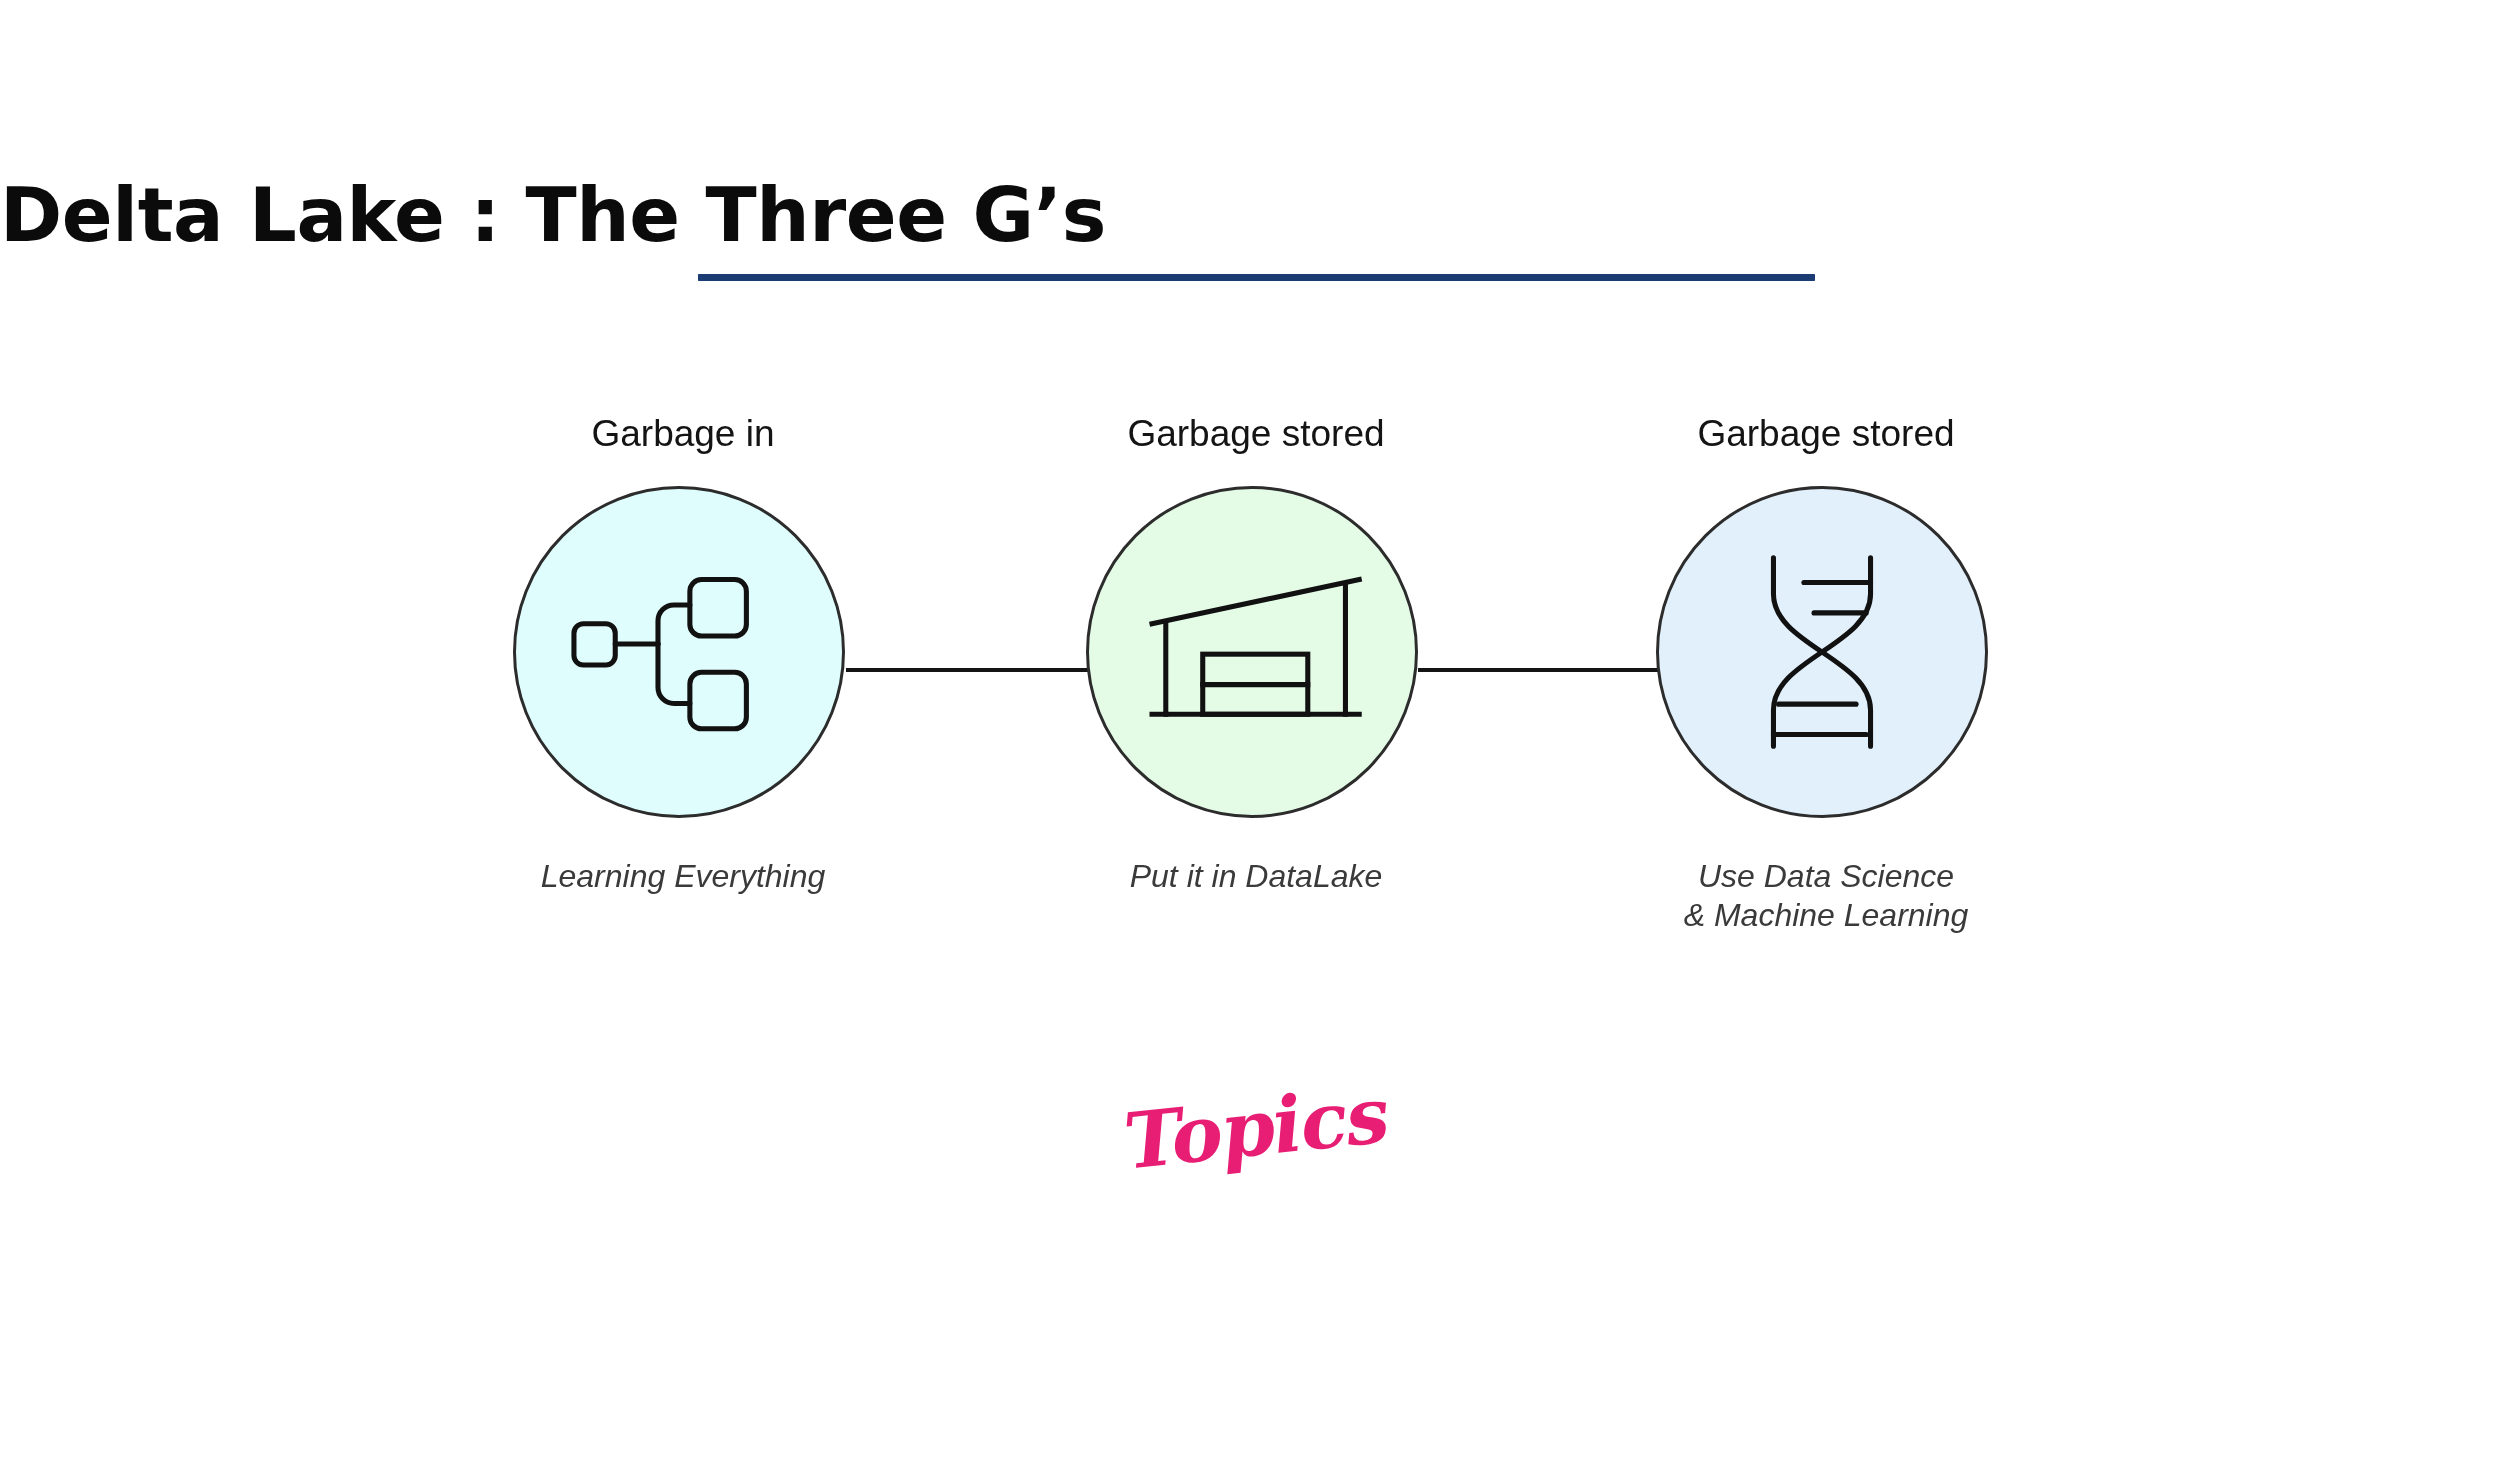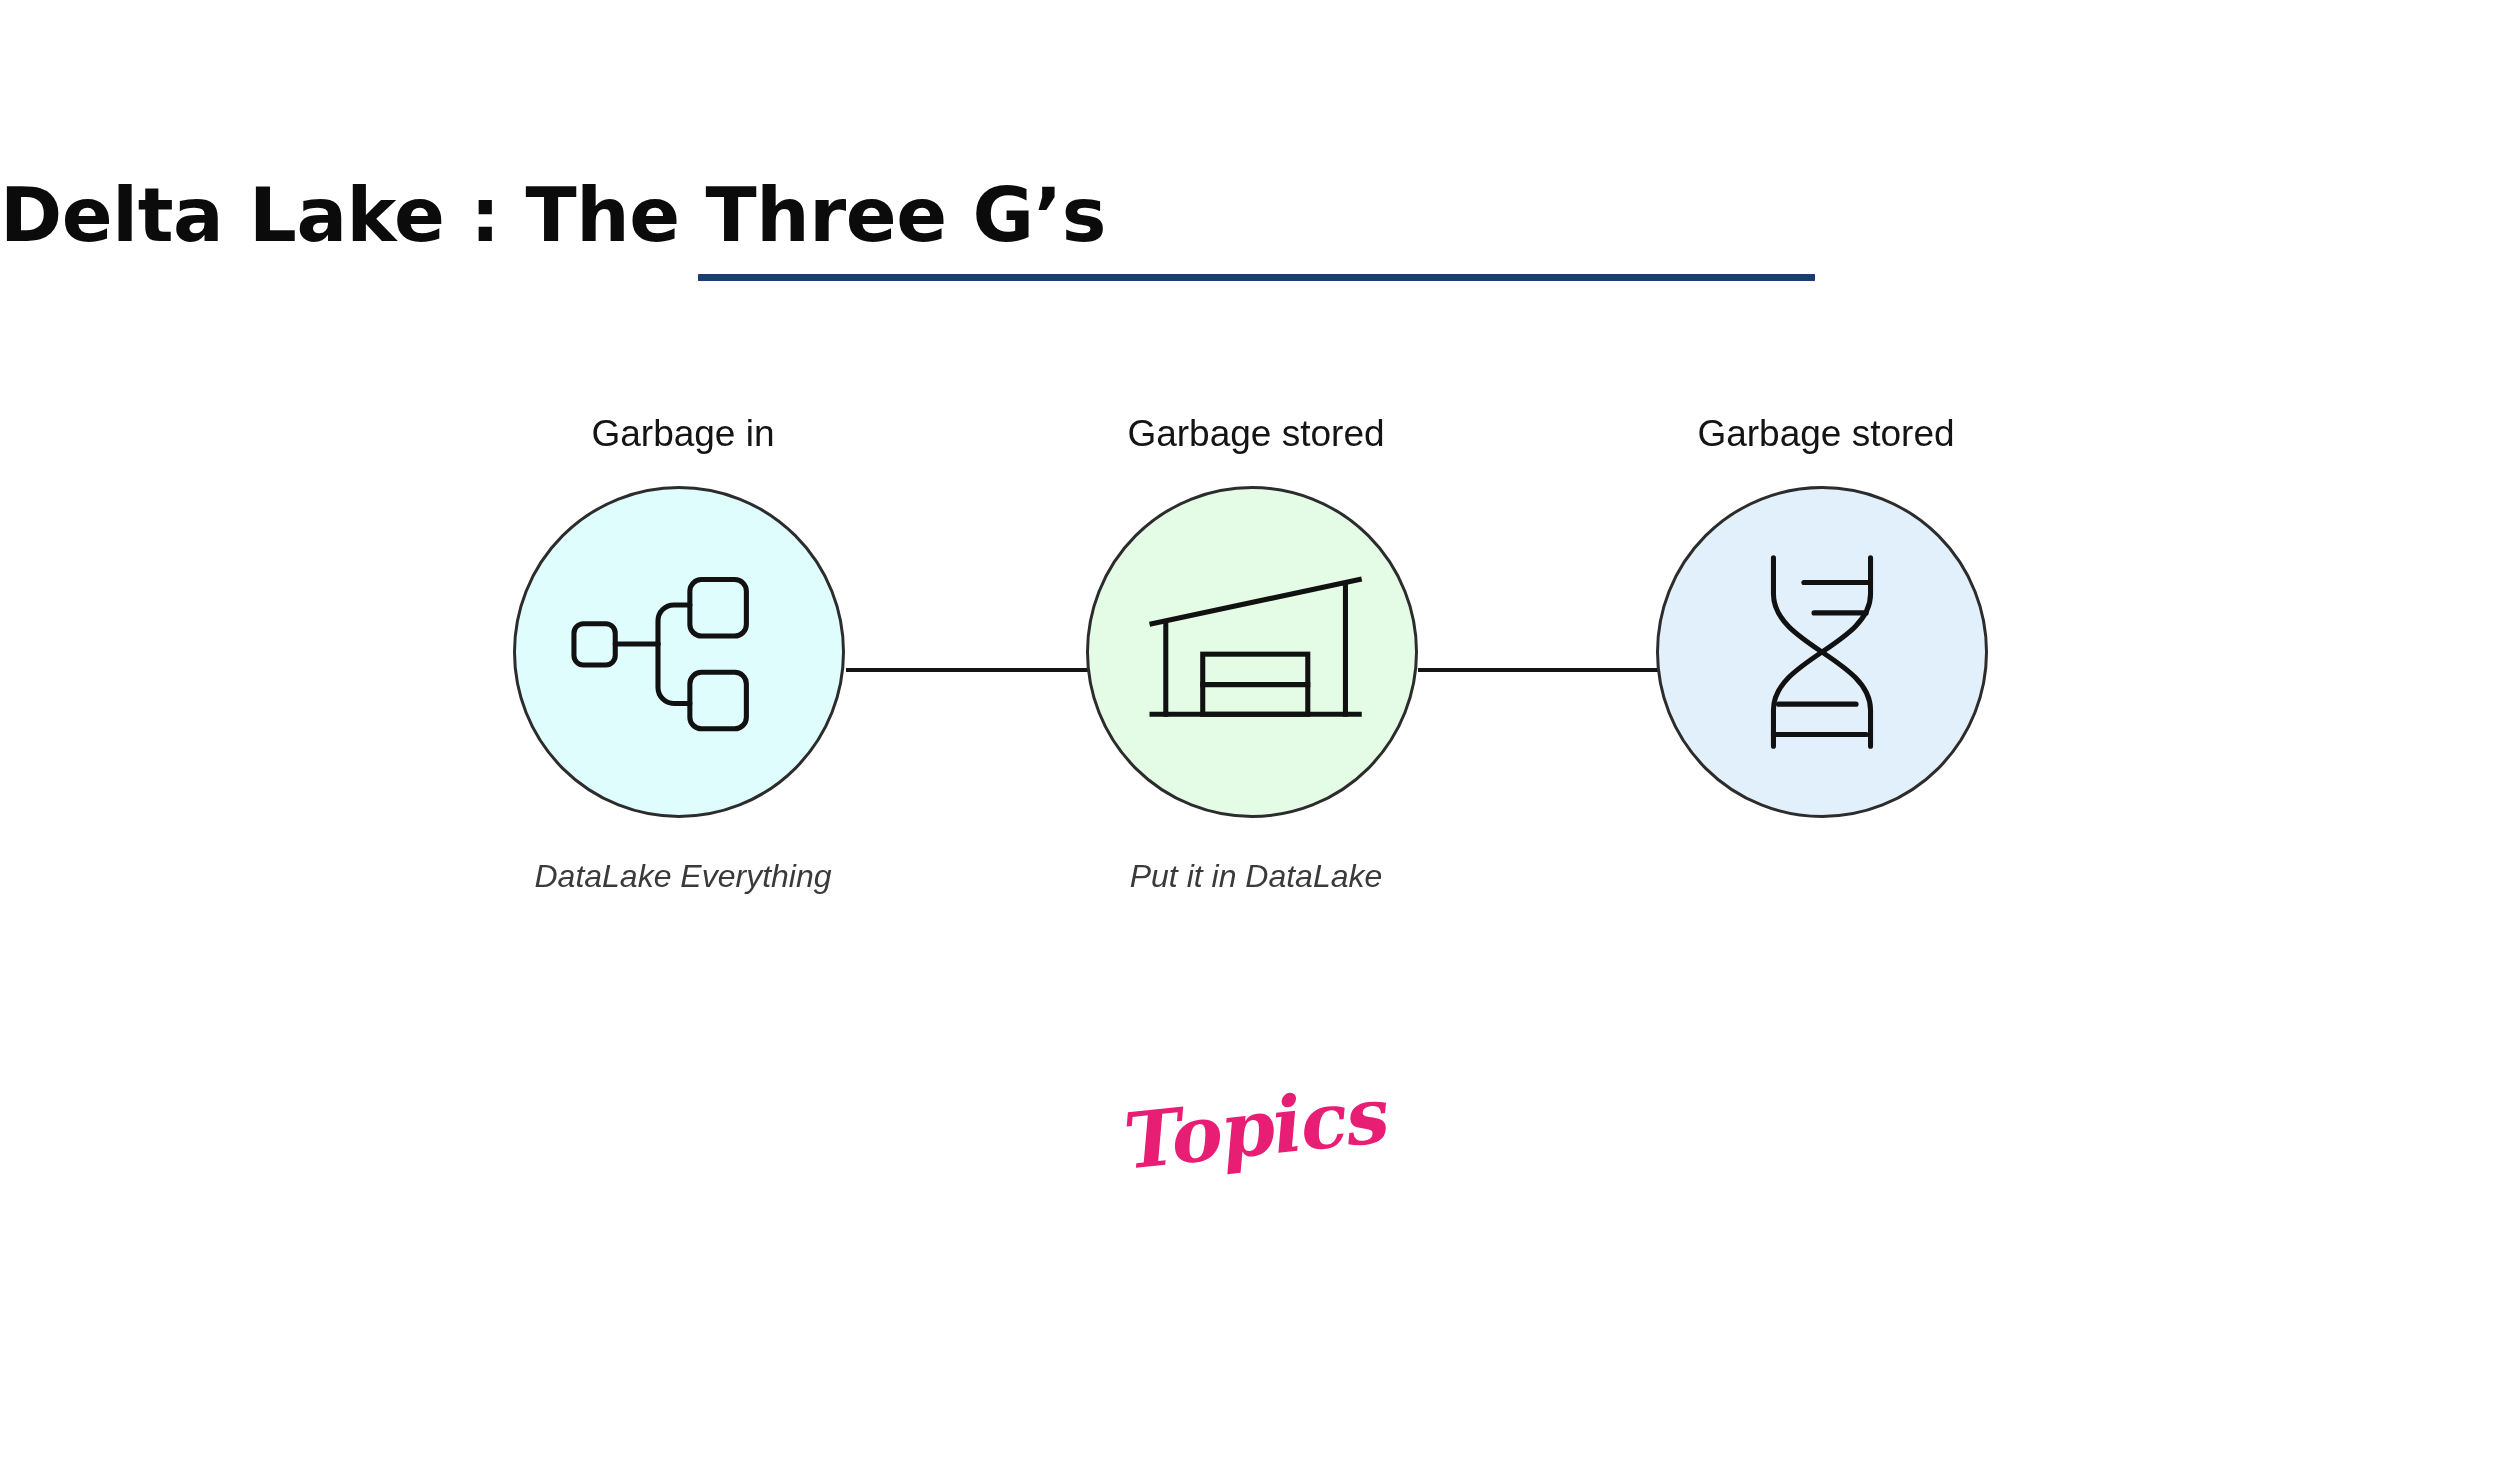--- a/index.html
+++ b/index.html
@@ -164,21 +164,21 @@
             <rect x="80" y="186" width="57" height="57" rx="13"></rect>
             <rect x="240" y="125" width="78" height="78" rx="16"></rect>
             <rect x="240" y="253" width="78" height="78" rx="16"></rect>
             <path d="M137 214 H196"></path>
             <path d="M196 214 V182 a22 22 0 0 1 22 -22 H240"></path>
             <path d="M196 214 V274 a22 22 0 0 0 22 22 H240"></path>
           </g>
         </svg>
       </div>
     </div>
-    <div class="node-caption">DataLake Everything</div>
+    <div class="node-caption">Learning Everything</div>
   </div>
 
   <div class="node" id="node-2">
     <div class="node-label">Garbage stored</div>
     <div class="circle-wrap">
       <div class="circle c2">
         <svg viewBox="0 0 450 450">
           <g fill="none" stroke="#111111" stroke-width="7" stroke-linecap="square" stroke-linejoin="miter">
             <path d="M87 186 L373 125"></path>
             <path d="M106 186 V311"></path>
@@ -202,20 +202,22 @@
             <path d="M158 95 V145 C158 215 292 235 292 305 V355"></path>
             <path d="M292 95 V145 C292 215 158 235 158 305 V355"></path>
             <path d="M200 129 H292"></path>
             <path d="M214 171 H286"></path>
             <path d="M165 297 H272"></path>
             <path d="M158 339 H286"></path>
           </g>
         </svg>
       </div>
     </div>
+    <div class="node-caption">Use Data Science
+&amp; Machine Learning</div>
   </div>
 
 </div>
 
 <div id="logo">
   <div id="logo-topics">Topics</div>
 </div>
 
 
 </body></html>

